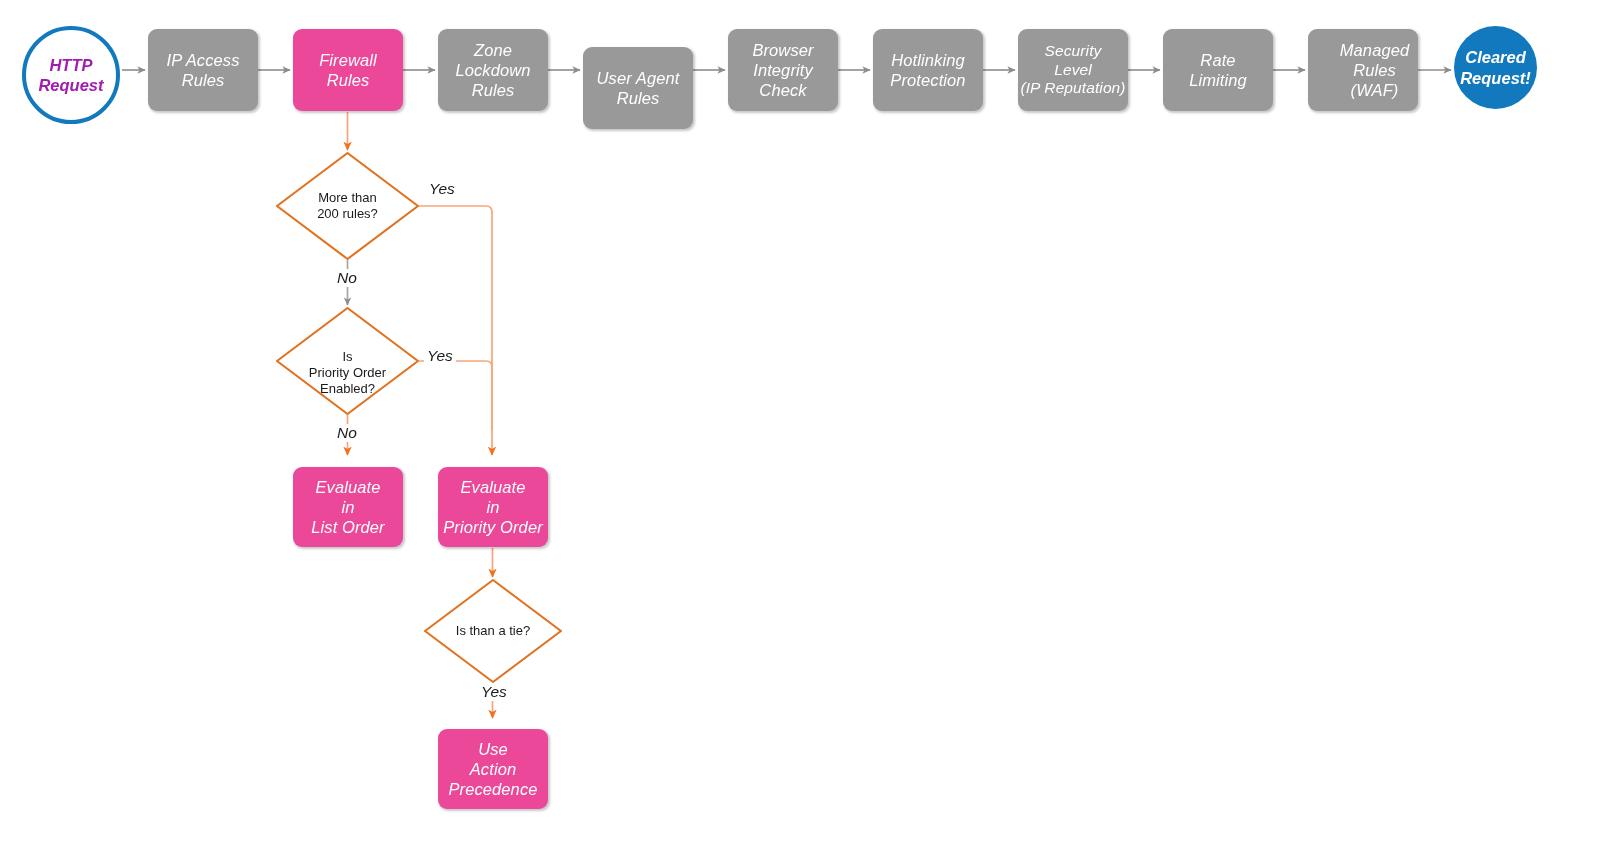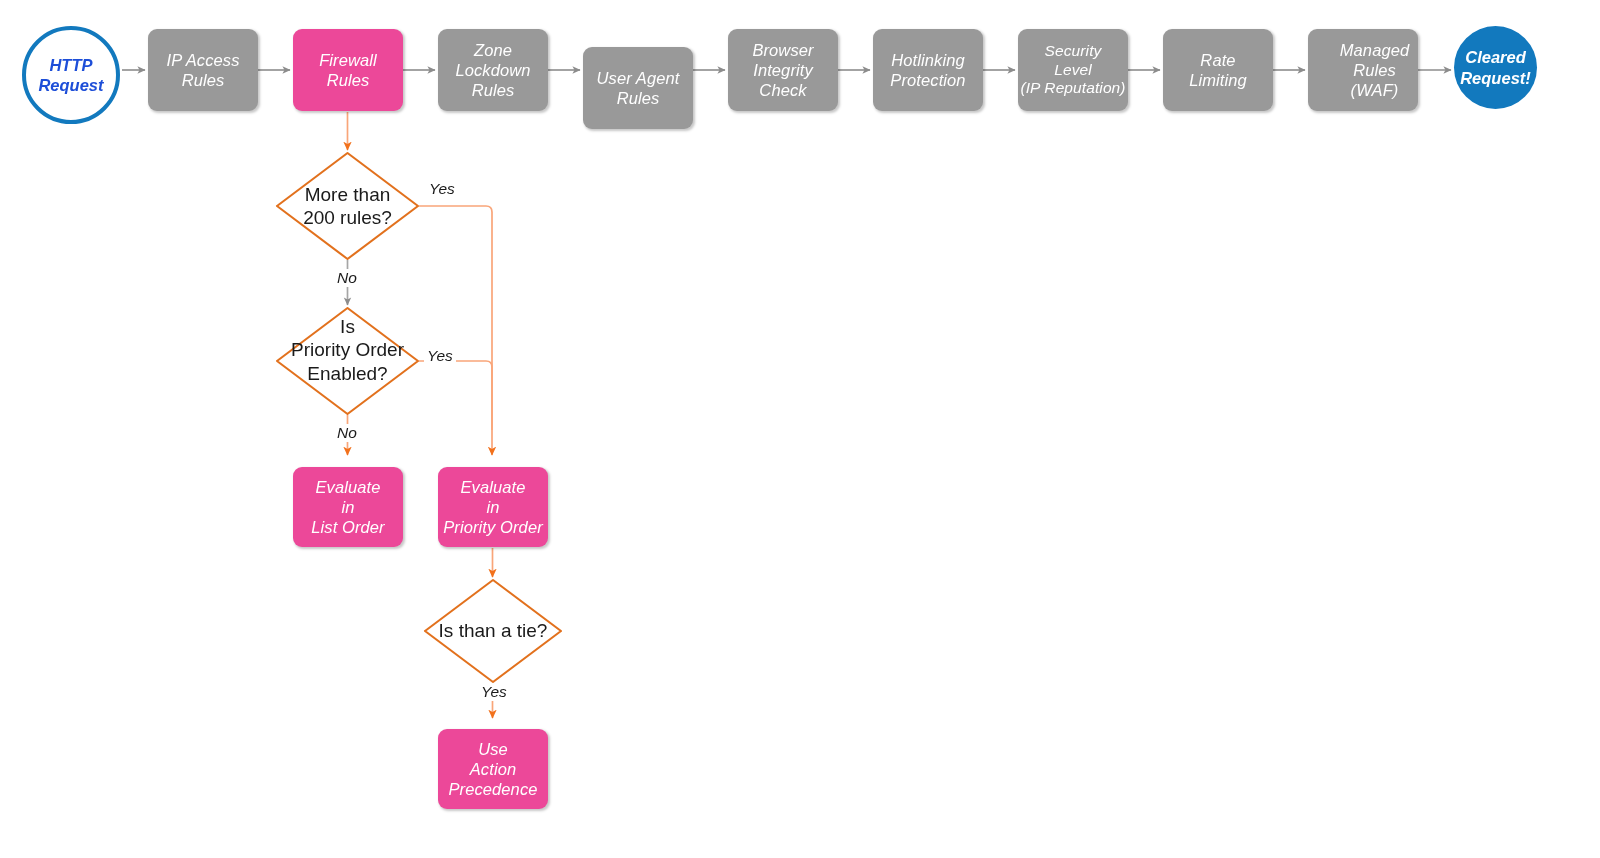--- a/index.html
+++ b/index.html
@@ -50,30 +50,30 @@
   
   .circle {
     border-radius: 50%;
     font-style: italic;
     font-weight: bold;
     font-size: 16.5px;
   }
   .circle.outline {
     background: #ffffff;
     border: 4px solid #1279BE;
-    color: #1d4ed8;
+    color: #a21caf;
   }
   .circle.filled {
     background: #1279BE;
     color: #ffffff;
   }
   
   .diamond {
     color: #1a1a1a;
-    font-size: 19px;
+    font-size: 13px;
     font-style: normal;
     background: transparent;
   }
   .diamond .dlabel { position: relative; z-index: 2; }
   
   .edge-label {
     position: absolute;
     font-size: 15.5px;
     font-style: italic;
     color: #1a1a1a;
@@ -166,21 +166,21 @@
 (WAF)</div>
 
   <div class="node circle filled" style="left:1454px;top:26px;width:83px;height:83px;">Cleared
 Request!</div>
 
   <div class="node diamond" style="left:277px;top:153px;width:141px;height:106px;">
     <span class="dlabel">More than
 200 rules?</span>
   </div>
 
-  <div class="node diamond" style="left:277px;top:297px;width:141px;height:106px;">
+  <div class="node diamond" style="left:277px;top:320px;width:141px;height:106px;">
     <span class="dlabel">Is
 Priority Order
 Enabled?</span>
   </div>
 
   <div class="node box orange" style="left:293px;top:467px;width:110px;height:80px;">Evaluate
 in
 List Order</div>
 
   <div class="node box orange" style="left:438px;top:467px;width:110px;height:80px;">Evaluate

